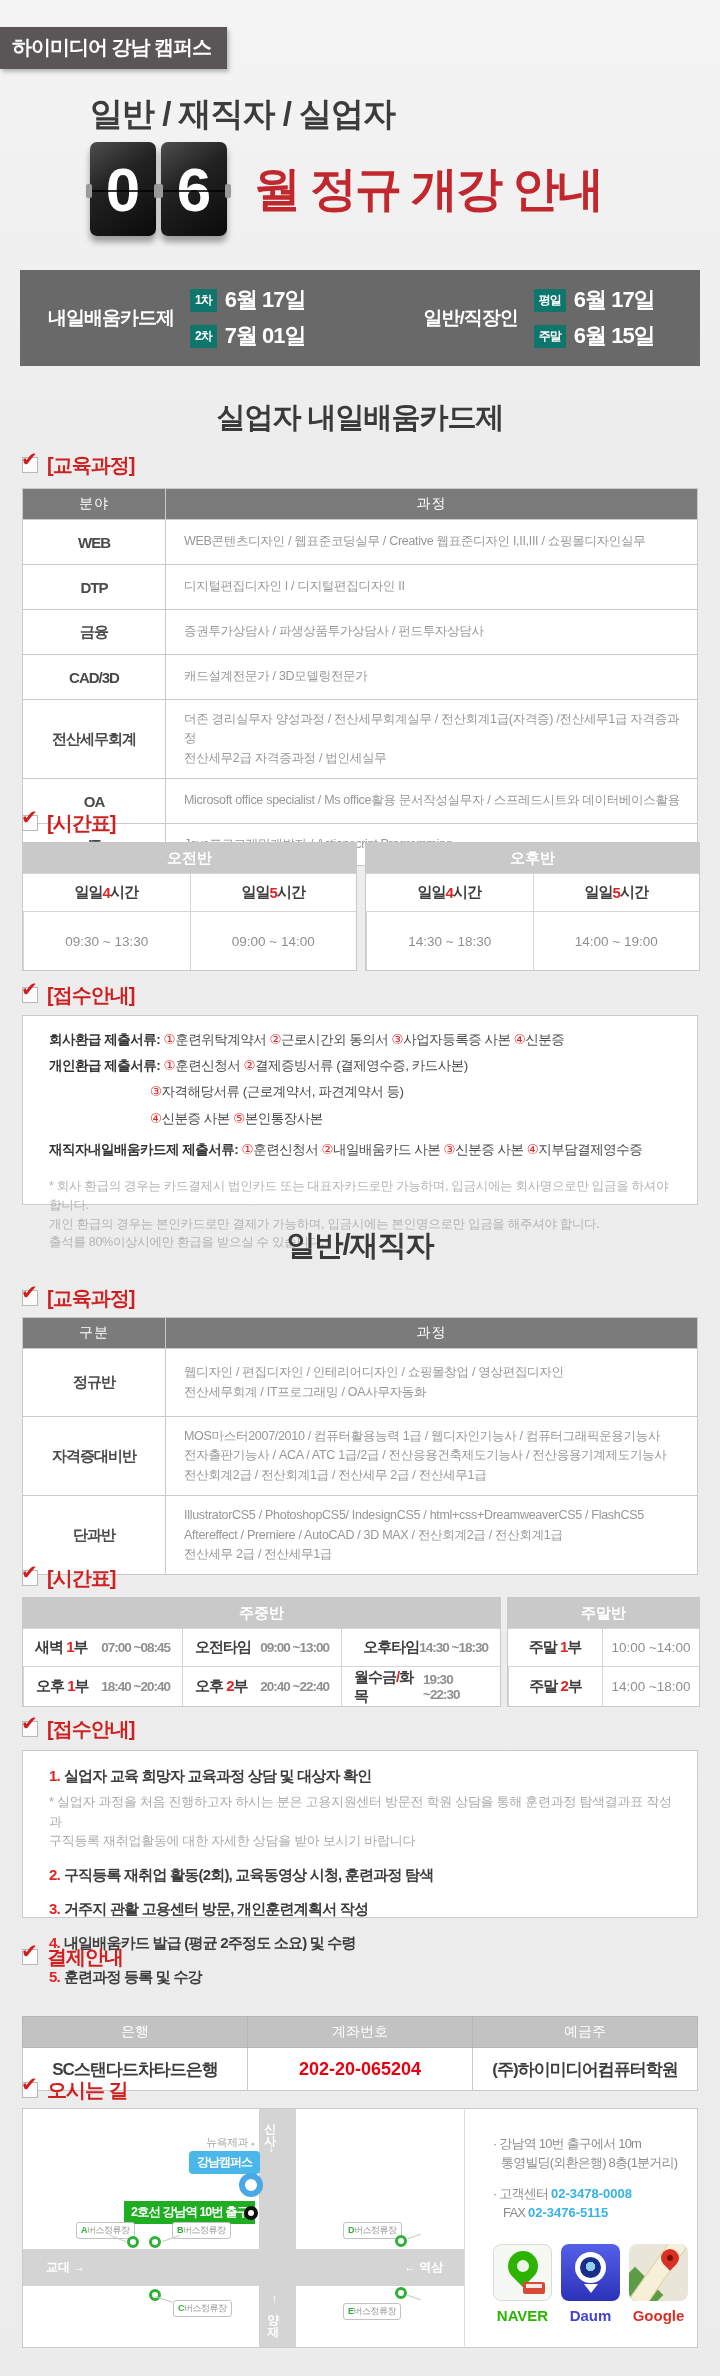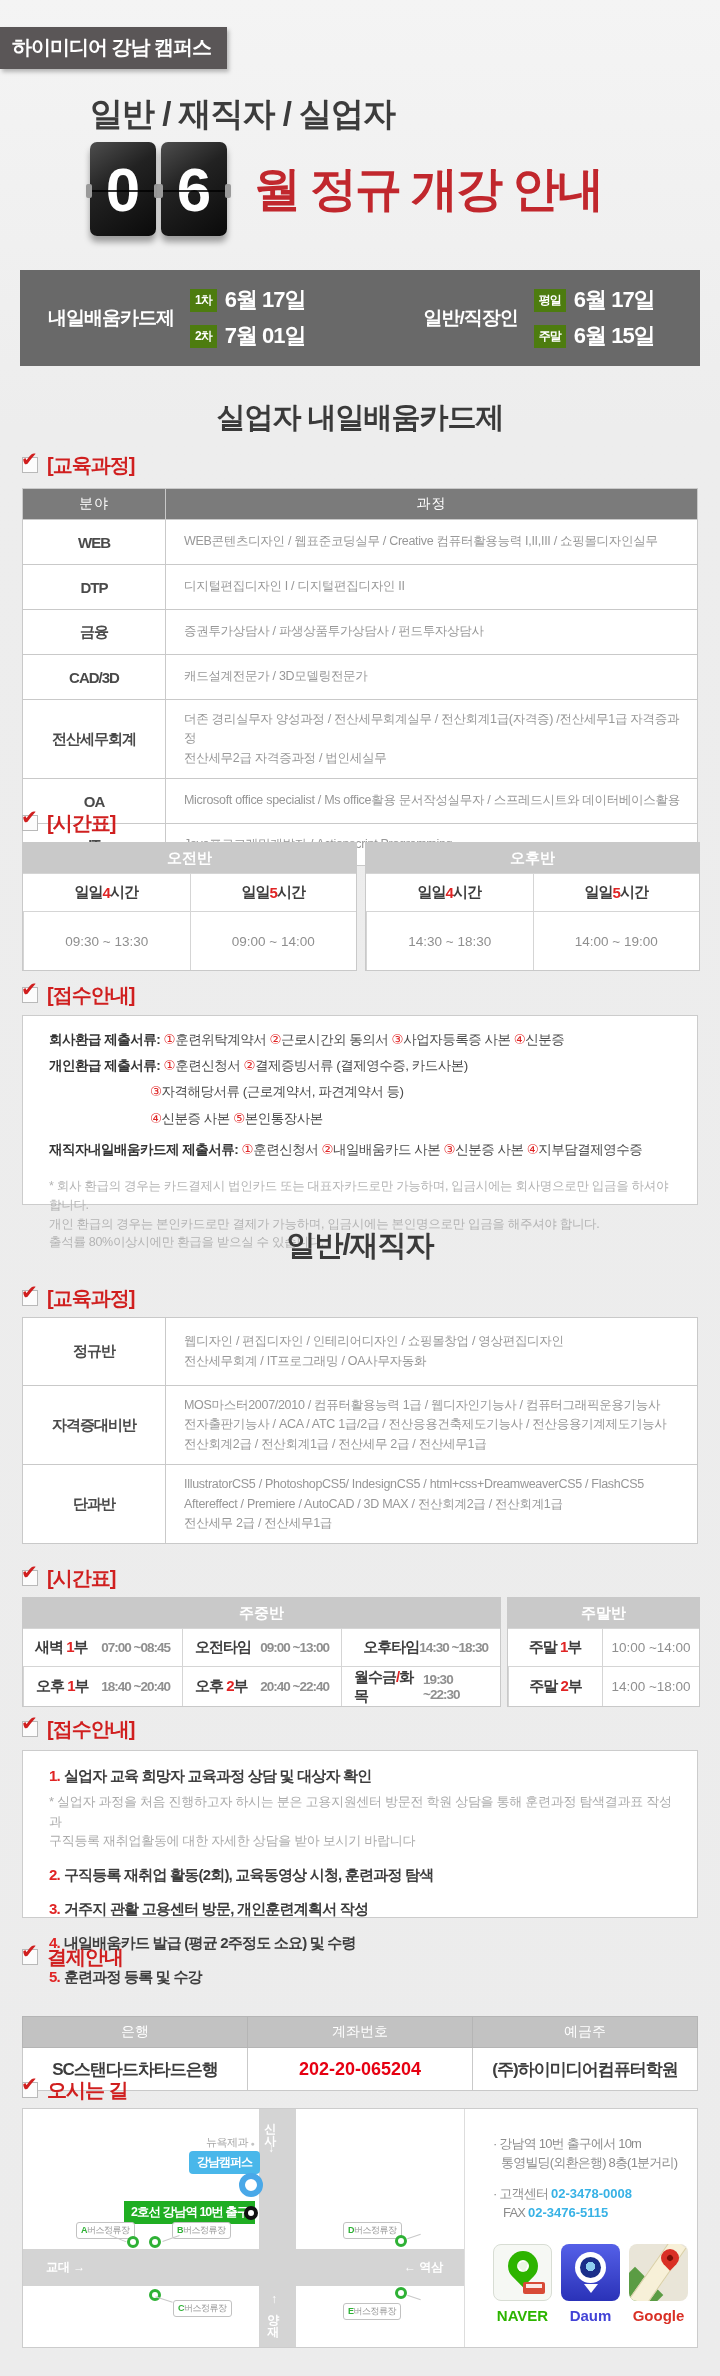--- a/index.html
+++ b/index.html
@@ -24,21 +24,21 @@
     box-shadow:68px 0 0 #9a9a9a;}
   .flip-title{margin-left:22px;font-size:47px;font-weight:bold;color:#c1272d;letter-spacing:-2px;}
 
   
   .darkbar{position:absolute;top:270px;left:20px;width:680px;height:96px;background:#696969;
     display:flex;align-items:center;}
   .bar-group{display:flex;align-items:center;}
   .bar-label{color:#fff;font-size:19px;font-weight:bold;letter-spacing:-1px;}
   .bar-rows{display:flex;flex-direction:column;gap:6px;margin-left:16px;}
   .bar-row{display:flex;align-items:center;gap:8px;}
-  .chip{background:#4d7c0f;color:#fff;font-size:12px;font-weight:bold;padding:3px 5px;letter-spacing:-1px;}
+  .chip{background:#0f766e;color:#fff;font-size:12px;font-weight:bold;padding:3px 5px;letter-spacing:-1px;}
   .bar-date{color:#fff;font-size:22px;font-weight:bold;letter-spacing:-1px;}
 
   
   .sec-title{position:absolute;left:0;width:720px;text-align:center;font-size:29px;font-weight:bold;color:#3a3a3a;letter-spacing:-1px;}
   .sec-label{position:absolute;left:22px;display:flex;align-items:flex-start;gap:9px;color:#d01f1f;font-size:20px;font-weight:bold;letter-spacing:-1px;}
   .tick{position:relative;width:14px;height:14px;border:1px solid #b9b9b9;background:#fcfcfc;margin-top:5px;flex:none;}
   .tickmark{position:absolute;left:-2px;top:-11px;color:#d01f1f;font-size:20px;}
 
   
   .ctable{position:absolute;left:22px;width:676px;border-collapse:collapse;background:#fff;table-layout:fixed;}
@@ -174,21 +174,21 @@
   </div>
 
   <table class="ctable" style="top:488px;">
     <tbody>
         <tr>
       <th style="width:140px;">분야</th>
       <th>과정</th>
     </tr>
     <tr style="height:45px;">
           <td class="cat">WEB</td>
-          <td class="crs">WEB콘텐츠디자인 / 웹표준코딩실무 / Creative 컴퓨터활용능력 I,II,III /  쇼핑몰디자인실무</td>
+          <td class="crs">WEB콘텐츠디자인 / 웹표준코딩실무 / Creative 웹표준디자인 I,II,III /  쇼핑몰디자인실무</td>
         </tr>
     <tr style="height:45px;">
           <td class="cat">DTP</td>
           <td class="crs">디지털편집디자인 I / 디지털편집디자인 II</td>
         </tr>
     <tr style="height:45px;">
           <td class="cat">금융</td>
           <td class="crs">증권투가상담사 / 파생상품투가상담사 /  펀드투자상담사</td>
         </tr>
     <tr style="height:45px;">
@@ -275,20 +275,24 @@
 
   <div class="sec-label" style="top:1285px;">
     <span class="tick">
         <span class="tickmark">✔</span>
       </span>
     <span>[교육과정]</span>
   </div>
 
   <table class="ctable" style="top:1317px;">
     <tbody>
+        <tr>
+      <th style="width:140px;">구분</th>
+      <th>과정</th>
+    </tr>
     <tr style="height:68px;">
           <td class="cat">정규반</td>
           <td class="crs">웹디자인 / 편집디자인 / 인테리어디자인 / 쇼핑몰창업 / 영상편집디자인
 전산세무회계 / IT프로그래밍 / OA사무자동화</td>
         </tr>
     <tr style="height:68px;">
           <td class="cat">자격증대비반</td>
           <td class="crs">MOS마스터2007/2010 / 컴퓨터활용능력 1급 / 웹디자인기능사 / 컴퓨터그래픽운용기능사
 전자출판기능사 / ACA / ATC 1급/2급 / 전산응용건축제도기능사 / 전산응용기계제도기능사
 전산회계2급 / 전산회계1급 / 전산세무 2급 / 전산세무1급</td>

